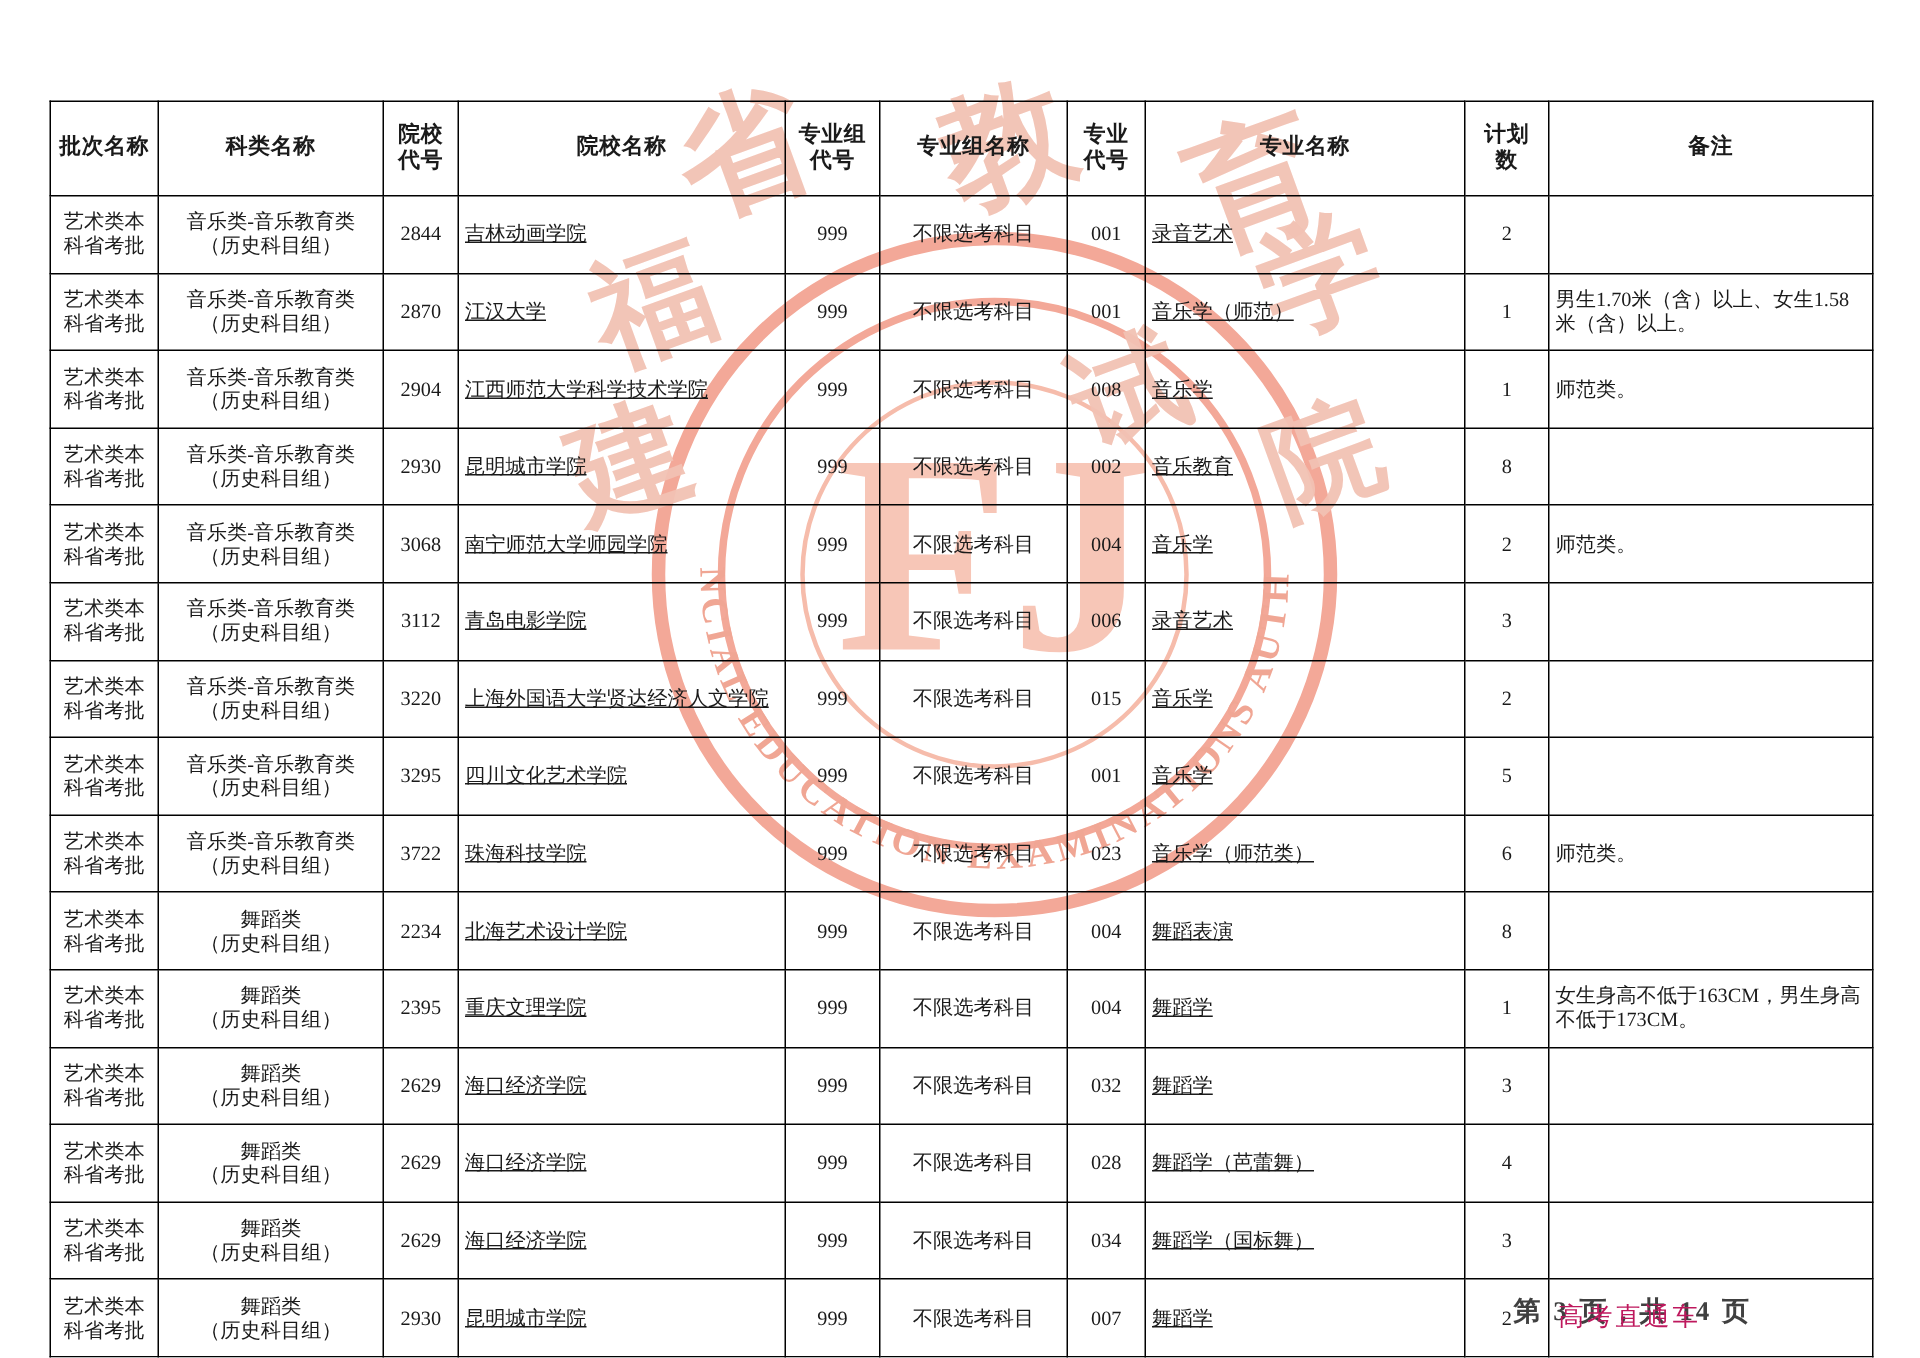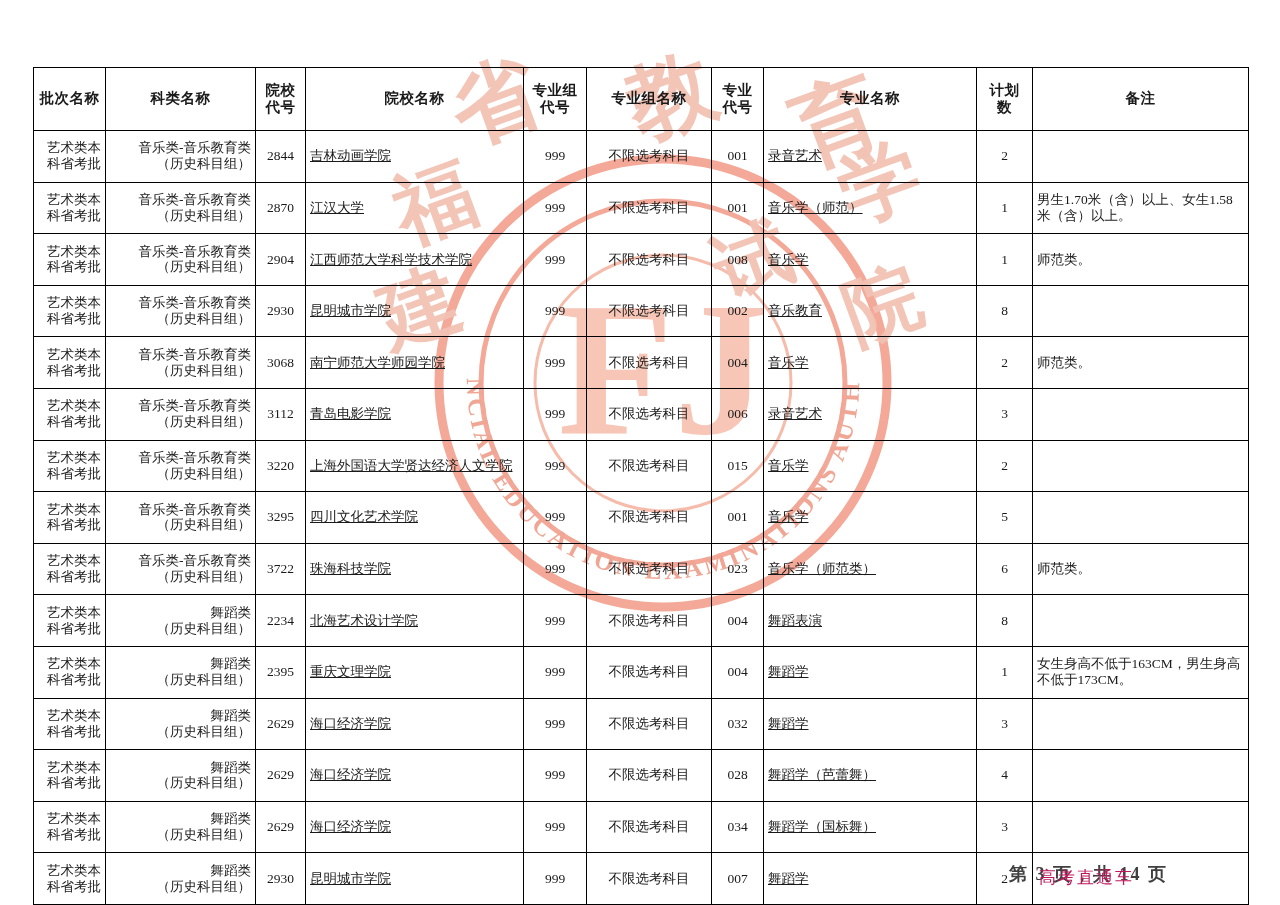--- a/index.html
+++ b/index.html
@@ -104,21 +104,21 @@
   col.w-subj   { width: 150px; }
   col.w-ccode  { width: 50px; }
   col.w-cname  { width: 218px; }
   col.w-gcode  { width: 63px; }
   col.w-gname  { width: 125px; }
   col.w-mcode  { width: 52px; }
   col.w-mname  { width: 213px; }
   col.w-plan   { width: 56px; }
   col.w-note   { width: 216px; }
 
-  .cell-two-line { white-space: pre-line; text-align: right; }
+  .cell-two-line { white-space: pre-line; }
 
   .note {
     text-align: left;
     padding-left: 6px;
     padding-right: 4px;
     font-size: 13px;
     line-height: 1.3;
     margin-top: 13px;
   }
 

